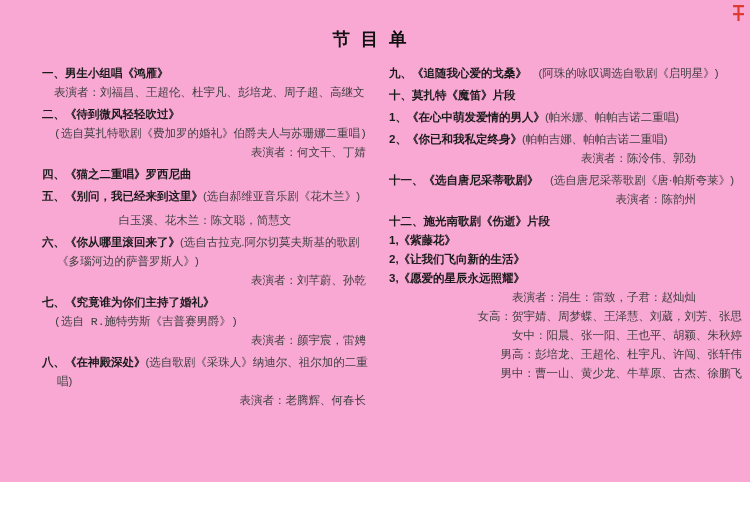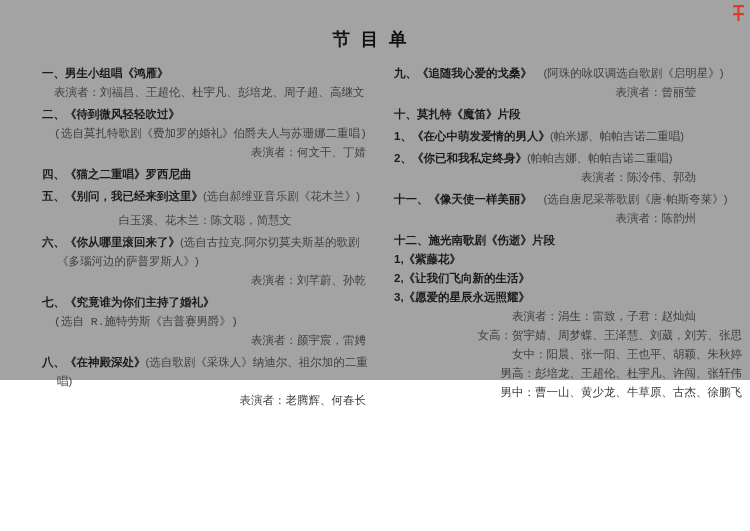--- a/index.html
+++ b/index.html
@@ -3,35 +3,35 @@
 <meta charset="utf-8">
 <title>节目单</title>
 <style>
   html,body{margin:0;padding:0;background:#ffffff;}
   body{
     width:750px;height:531px;overflow:hidden;position:relative;
     font-family:"Liberation Sans","DejaVu Sans",sans-serif;
     -webkit-font-smoothing:antialiased;
   }
   .page{
-    position:relative;width:750px;height:380px;background:#a3a3a3;
+    position:relative;width:750px;height:482px;background:#f9a8d4;
     box-sizing:border-box;padding:28px 8px 0 42px;
   }
   .corner-mark{
     position:absolute;top:4px;right:5px;width:13px;height:18px;
   }
   .page-title{
     margin:0 42px 14px 0;text-align:center;
     font-size:17.5px;font-weight:bold;color:#111111;
     letter-spacing:3px;line-height:22px;
   }
   .cols{display:flex;align-items:flex-start;}
   .col{box-sizing:border-box;}
-  .col.left{width:332px;margin-right:20px;flex:none;}
-  .col.right{flex:1;min-width:0;}
+  .col.left{width:332px;margin-right:5px;flex:none;}
+  .col.right{flex:1;min-width:0;margin-left:10px;}
   .item{margin:0 0 3px 0;}
   .ln{font-size:11.5px;line-height:19px;color:#3f3f3f;}
   .ln .b{font-weight:bold;color:#1b1b1b;}
   .ln .r{font-weight:normal;color:#3f3f3f;}
   
   .ln.h{padding-left:15px;text-indent:-15px;}
   
   .ln.note{padding-left:12px;font-family:Liberation Mono, monospace;}
   
   .ln.perf{text-align:right;}
@@ -83,34 +83,33 @@
           <div class="ln perf"><span class="r">表演者：颜宇宸，雷娉</span></div>
         </div>
         <div class="item">
           <div class="ln h"><span class="b">八、《在神殿深处》</span><span class="r">(选自歌剧《采珠人》纳迪尔、祖尔加的二重唱)</span></div>
           <div class="ln perf"><span class="r">表演者：老腾辉、何春长</span></div>
         </div>
       </div>
     <div class="col right" id="col-right">
         <div class="item">
           <div class="ln h"><span class="b">九、《追随我心爱的戈桑》</span><span class="r">　(阿珠的咏叹调选自歌剧《启明星》)</span></div>
-          <div class="ln perf"><span class="r">表演者：曾丽莹</span></div>
         </div>
         <div class="item">
           <div class="ln h"><span class="b">十、莫扎特《魔笛》片段</span></div>
         </div>
         <div class="item">
           <div class="ln h"><span class="b">1、《在心中萌发爱情的男人》</span><span class="r">(帕米娜、帕帕吉诺二重唱)</span></div>
         </div>
         <div class="item">
           <div class="ln h"><span class="b">2、《你已和我私定终身》</span><span class="r">(帕帕吉娜、帕帕吉诺二重唱)</span></div>
           <div class="ln perf"><span class="r">表演者：陈泠伟、郭劲</span></div>
         </div>
         <div class="item">
-          <div class="ln h"><span class="b">十一、《像天使一样美丽》</span><span class="r">　(选自唐尼采蒂歌剧《唐·帕斯夸莱》)</span></div>
+          <div class="ln h"><span class="b">十一、《选自唐尼采蒂歌剧》</span><span class="r">　(选自唐尼采蒂歌剧《唐·帕斯夸莱》)</span></div>
           <div class="ln perf"><span class="r">表演者：陈韵州</span></div>
         </div>
         <div class="item">
           <div class="ln h"><span class="b">十二、施光南歌剧《伤逝》片段</span></div>
           <div class="ln h"><span class="b">1,《紫藤花》</span></div>
           <div class="ln h"><span class="b">2,《让我们飞向新的生活》</span></div>
           <div class="ln h"><span class="b">3,《愿爱的星辰永远照耀》</span></div>
           <div class="ln perf"><span class="r">表演者：涓生：雷致，子君：赵灿灿</span></div>
           <div class="ln cast"><span class="r">女高：贺宇婧、周梦蝶、王泽慧、刘葳，刘芳、张思</span></div>
           <div class="ln cast"><span class="r">女中：阳晨、张一阳、王也平、胡颖、朱秋婷</span></div>

